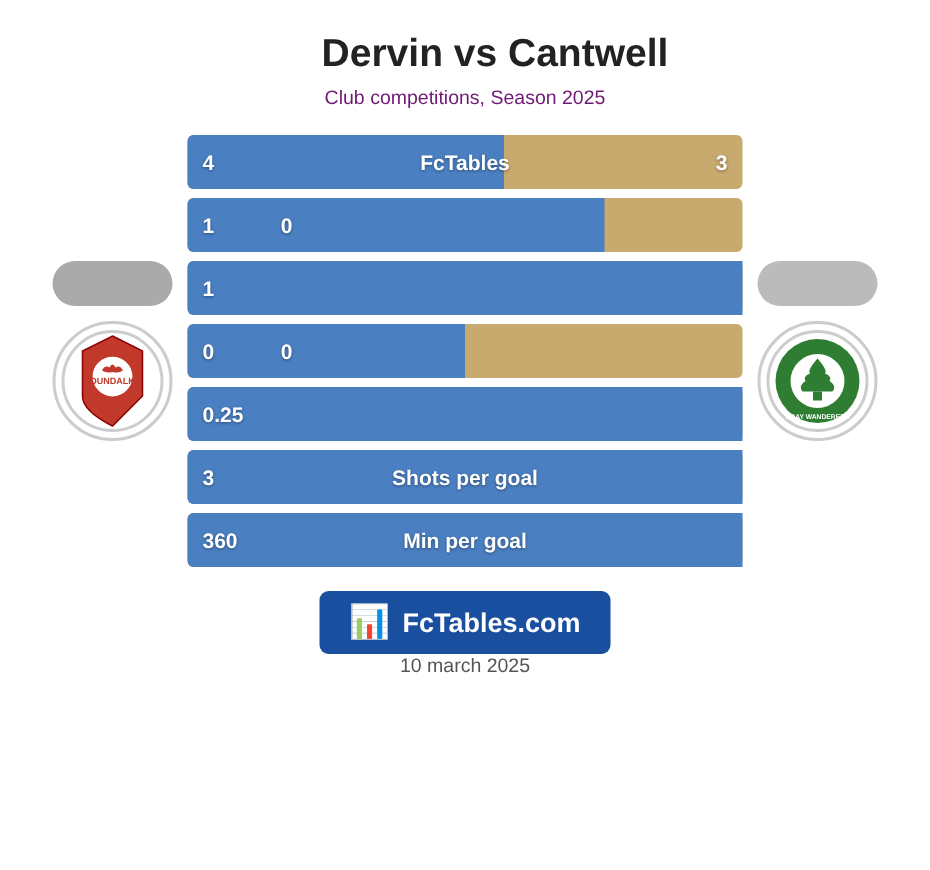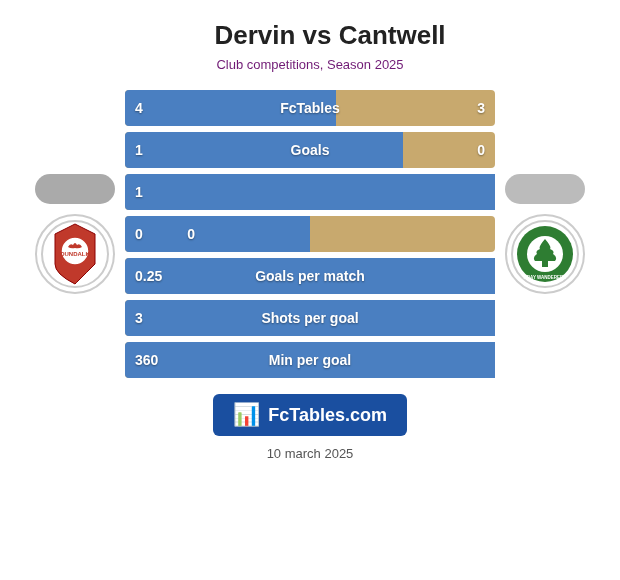--- a/index.html
+++ b/index.html
@@ -136,21 +136,21 @@
       display: flex;
       align-items: center;
       gap: 8px;
       font-size: 18px;
       font-weight: bold;
     }
     .fctables-icon {
       font-size: 22px;
     }
     .date-footer {
-      margin-top: 10px;
+      margin-top: 0;
       font-size: 13px;
       color: #555;
     }
     
     .dervin-logo {
       width: 70px;
       height: 70px;
     }
     .cantwell-logo {
       width: 70px;
@@ -184,40 +184,38 @@
         <div class="stat-bar-bg"></div>
         <div class="stat-bar-fill" style="width: 57%;"></div>
         <span class="stat-left-val">4</span>
         <span class="stat-label">FcTables</span>
         <span class="stat-right-val">3</span>
       </div>
       <div class="stat-row">
         <div class="stat-bar-bg"></div>
         <div class="stat-bar-fill" style="width: 75%;"></div>
         <span class="stat-left-val">1</span>
-        <span class="stat-label">Goals</span>
         <span class="stat-right-val">0</span>
       </div>
       <div class="stat-row">
         <div class="stat-bar-bg"></div>
         <div class="stat-bar-fill" style="width: 100%;"></div>
         <span class="stat-left-val">1</span>
         <span class="stat-right-val"></span>
       </div>
       <div class="stat-row">
         <div class="stat-bar-bg"></div>
         <div class="stat-bar-fill" style="width: 50%;"></div>
         <span class="stat-left-val">0</span>
         <span class="stat-right-val">0</span>
       </div>
       <div class="stat-row">
         <div class="stat-bar-bg"></div>
         <div class="stat-bar-fill" style="width: 100%;"></div>
         <span class="stat-left-val">0.25</span>
-        <span class="stat-label">Goals per match</span>
         <span class="stat-right-val"></span>
       </div>
       <div class="stat-row">
         <div class="stat-bar-bg"></div>
         <div class="stat-bar-fill" style="width: 100%;"></div>
         <span class="stat-left-val">3</span>
         <span class="stat-label">Shots per goal</span>
         <span class="stat-right-val"></span>
       </div>
       <div class="stat-row">

